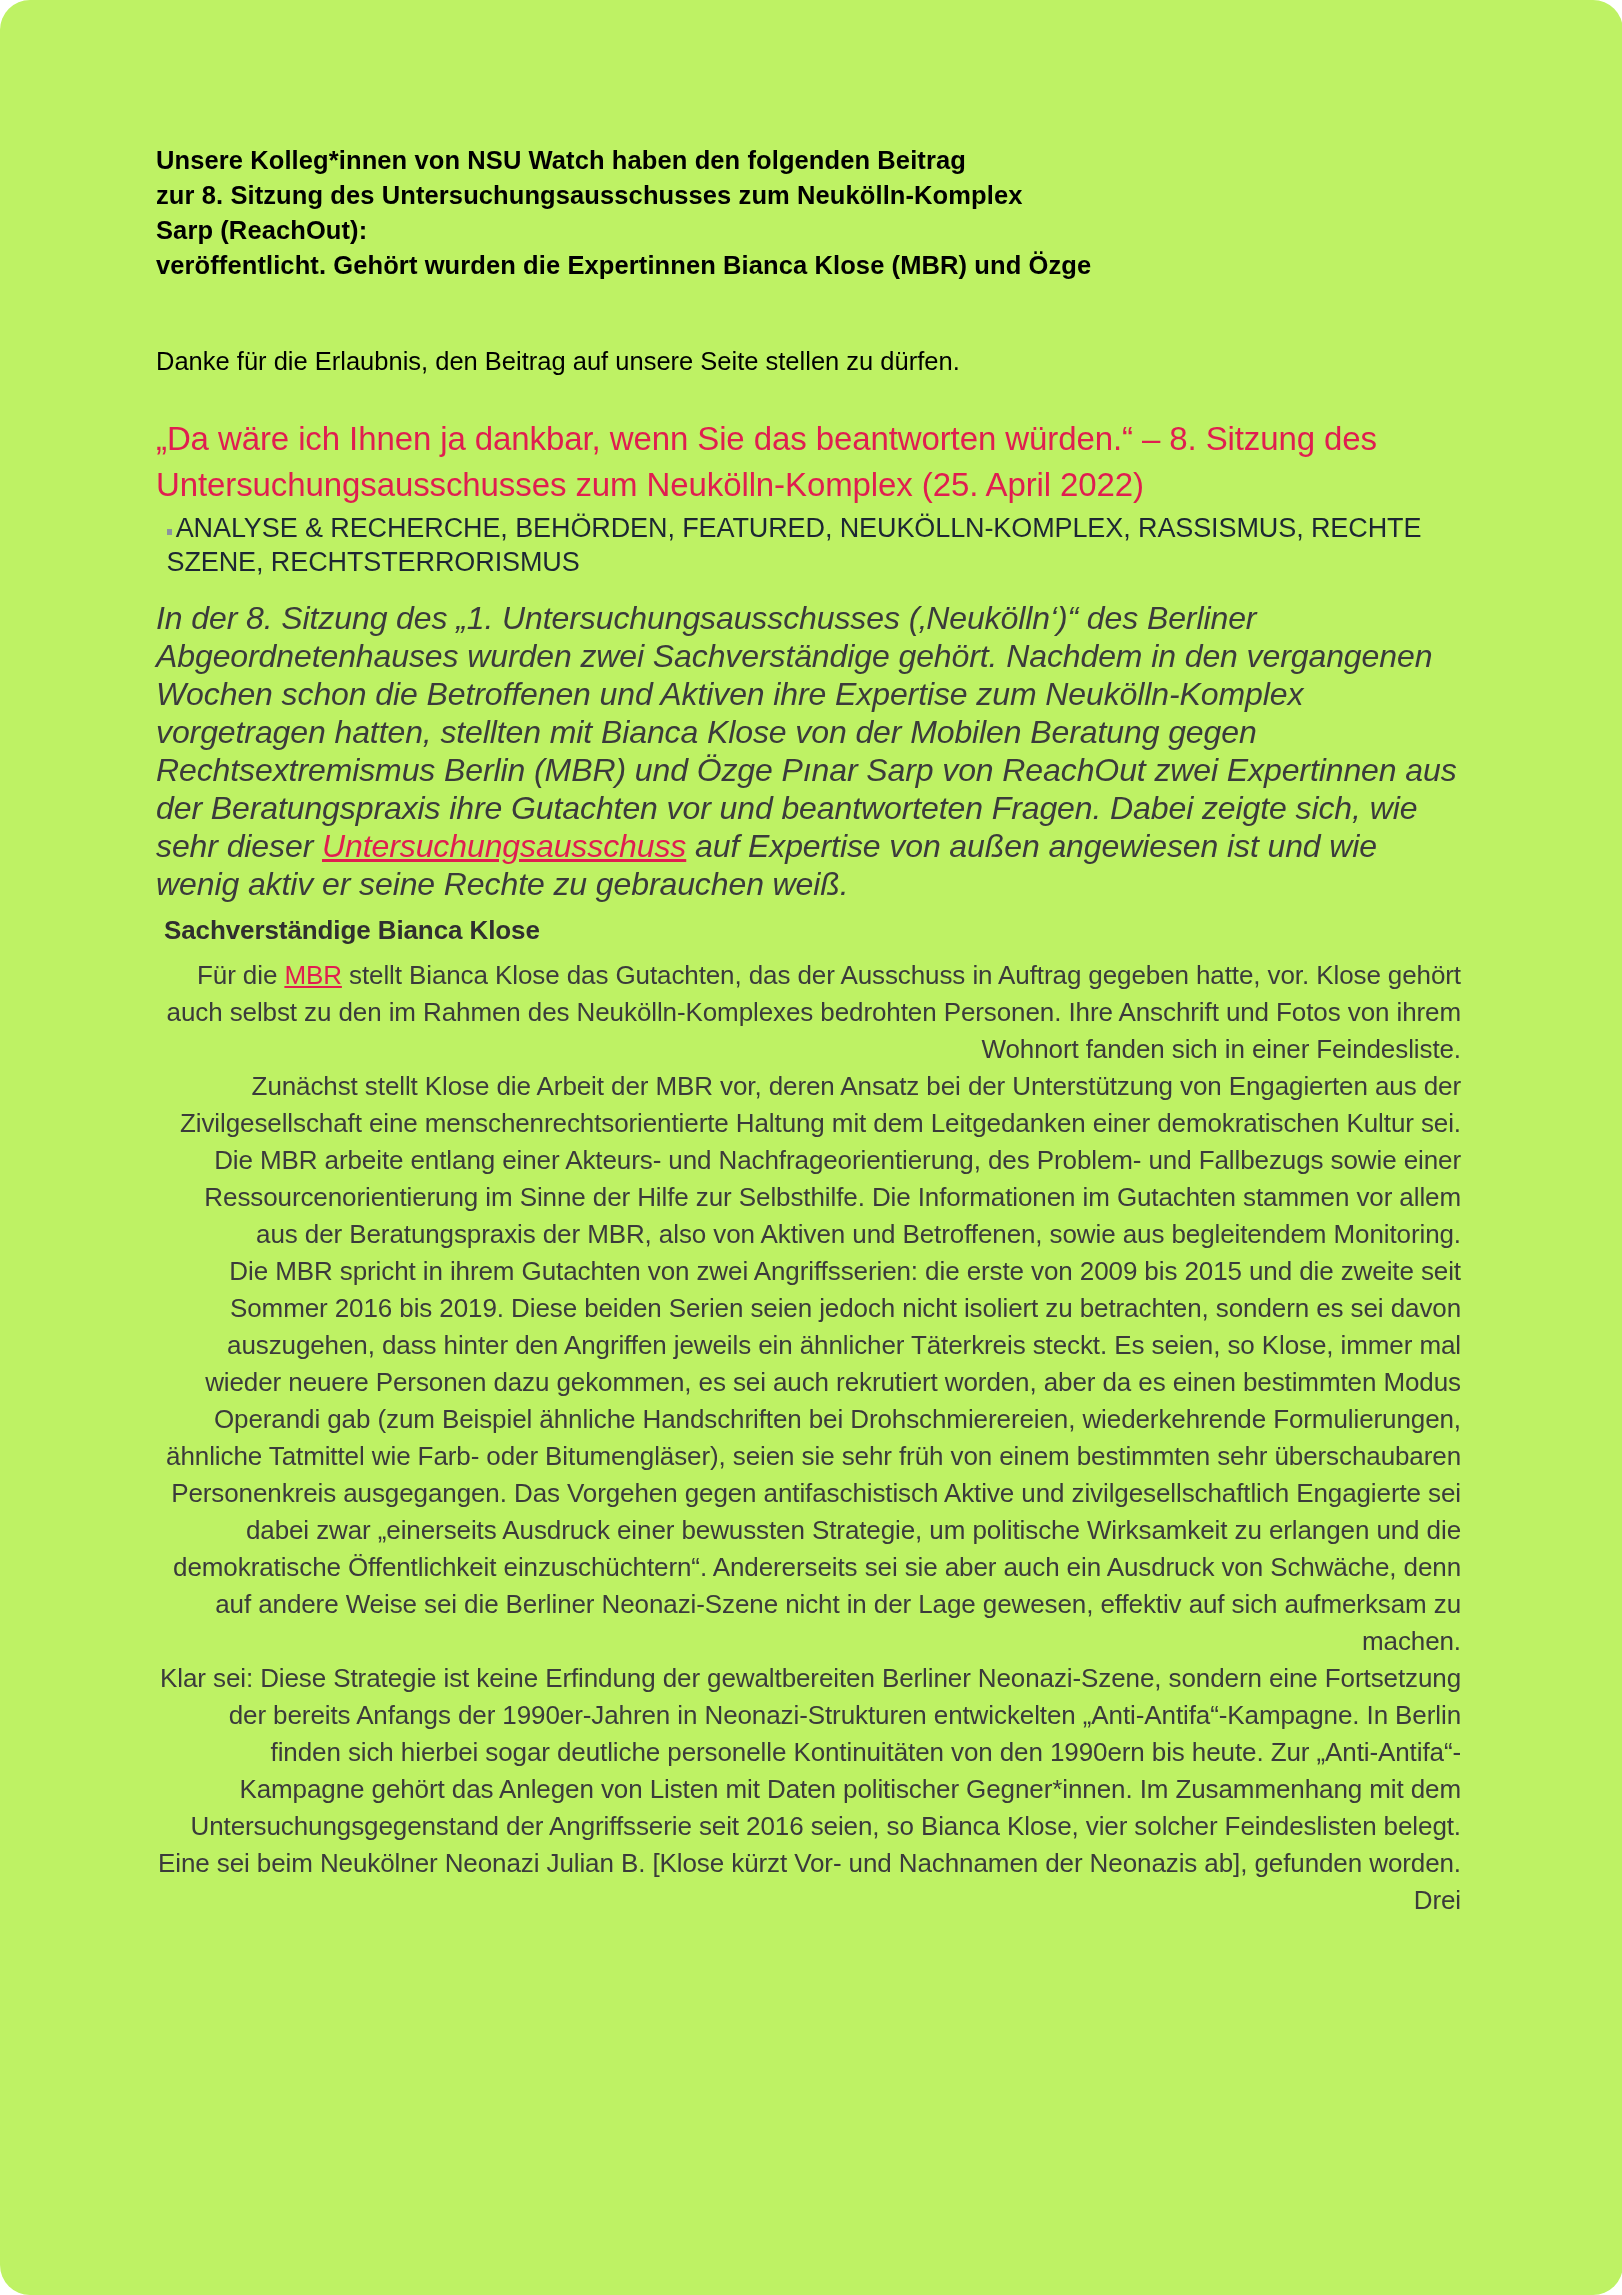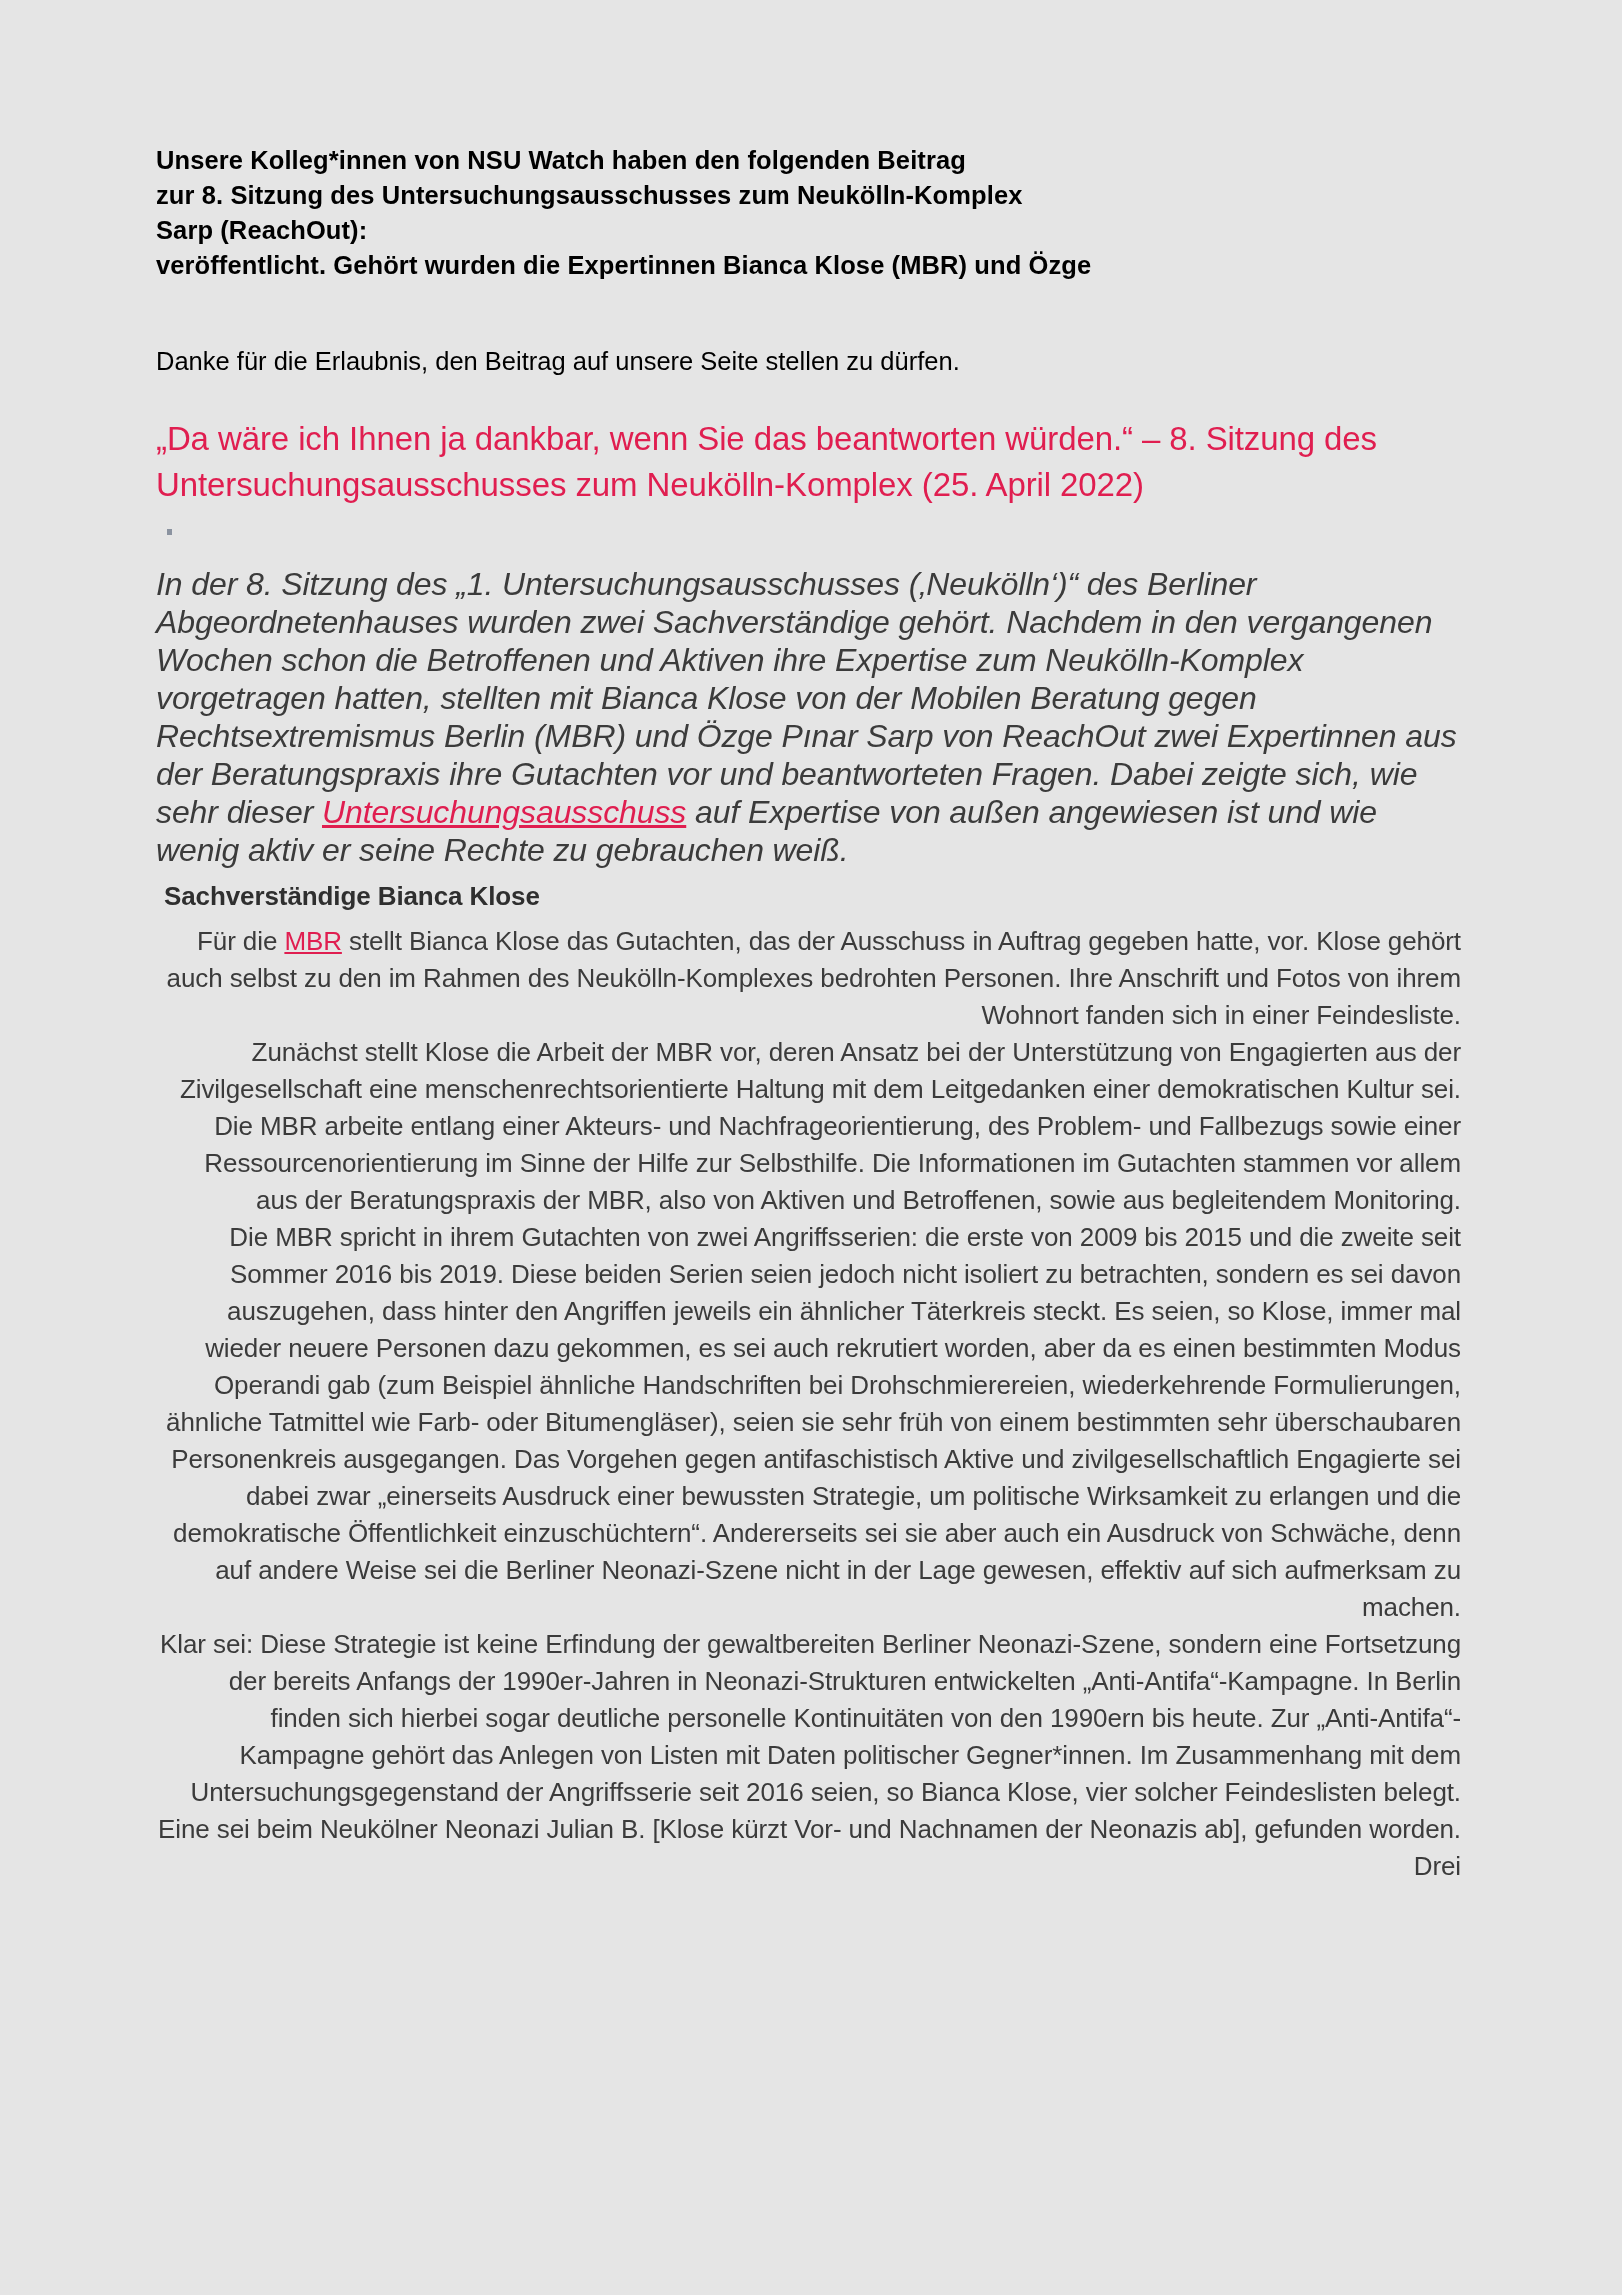--- a/index.html
+++ b/index.html
@@ -13,23 +13,24 @@
     height: 2295px;
     font-family: "Liberation Sans", sans-serif;
     -webkit-font-smoothing: antialiased;
     overflow: hidden;
   }
 
   .page {
     position: relative;
     width: 1623px;
     height: 2295px;
-    background: #e5e5e5;
+    background: #bef264;
     box-sizing: border-box;
     padding: 0;
+    border-radius: 30px;
   }
 
   .content {
     position: absolute;
     left: 156px;
     top: 143px;
     width: 1305px;
   }
 
   
@@ -134,21 +135,21 @@
       <span class="ln">zur 8. Sitzung des Untersuchungsausschusses zum Neukölln-Komplex</span>
       <span class="ln">Sarp (ReachOut):</span>
       <span class="ln">veröffentlicht. Gehört wurden die Expertinnen Bianca Klose (MBR) und Özge</span>
     </p>
 
     <p class="thanks-line">Danke für die Erlaubnis, den Beitrag auf unsere Seite stellen zu dürfen.</p>
 
     <h1 class="article-title">„Da wäre ich Ihnen ja dankbar, wenn Sie das beantworten würden.“ – 8. Sitzung des Untersuchungsausschusses zum Neukölln-Komplex (25. April 2022)</h1>
 
     <p class="categories">
-      <span class="cat-bullet"></span>
+      <span class="cat-bullet"></span><span>ANALYSE &amp; RECHERCHE, BEHÖRDEN, FEATURED, NEUKÖLLN-KOMPLEX, RASSISMUS, RECHTE SZENE, RECHTSTERRORISMUS</span>
     </p>
 
     <p class="lede">
       <span>In der 8. Sitzung des „1. Untersuchungsausschusses (‚Neukölln‘)“ des Berliner Abgeordnetenhauses wurden zwei Sachverständige gehört. Nachdem in den vergangenen Wochen schon die Betroffenen und Aktiven ihre Expertise zum Neukölln-Komplex vorgetragen hatten, stellten mit Bianca Klose von der Mobilen Beratung gegen Rechtsextremismus Berlin (MBR) und Özge Pınar Sarp von ReachOut zwei Expertinnen aus der Beratungspraxis ihre Gutachten vor und beantworteten Fragen. Dabei zeigte sich, wie sehr dieser </span><a class="link" href="#">Untersuchungsausschuss</a><span> auf Expertise von außen angewiesen ist und wie wenig aktiv er seine Rechte zu gebrauchen weiß.</span>
     </p>
 
     <h2 class="subhead">Sachverständige Bianca Klose</h2>
 
     <p class="body-p">
       <span>Für die </span><a class="link" href="#">MBR</a><span> stellt Bianca Klose das Gutachten, das der Ausschuss in Auftrag gegeben hatte, vor. Klose gehört auch selbst zu den im Rahmen des Neukölln-Komplexes bedrohten Personen. Ihre Anschrift und Fotos von ihrem Wohnort fanden sich in einer Feindesliste.</span>

